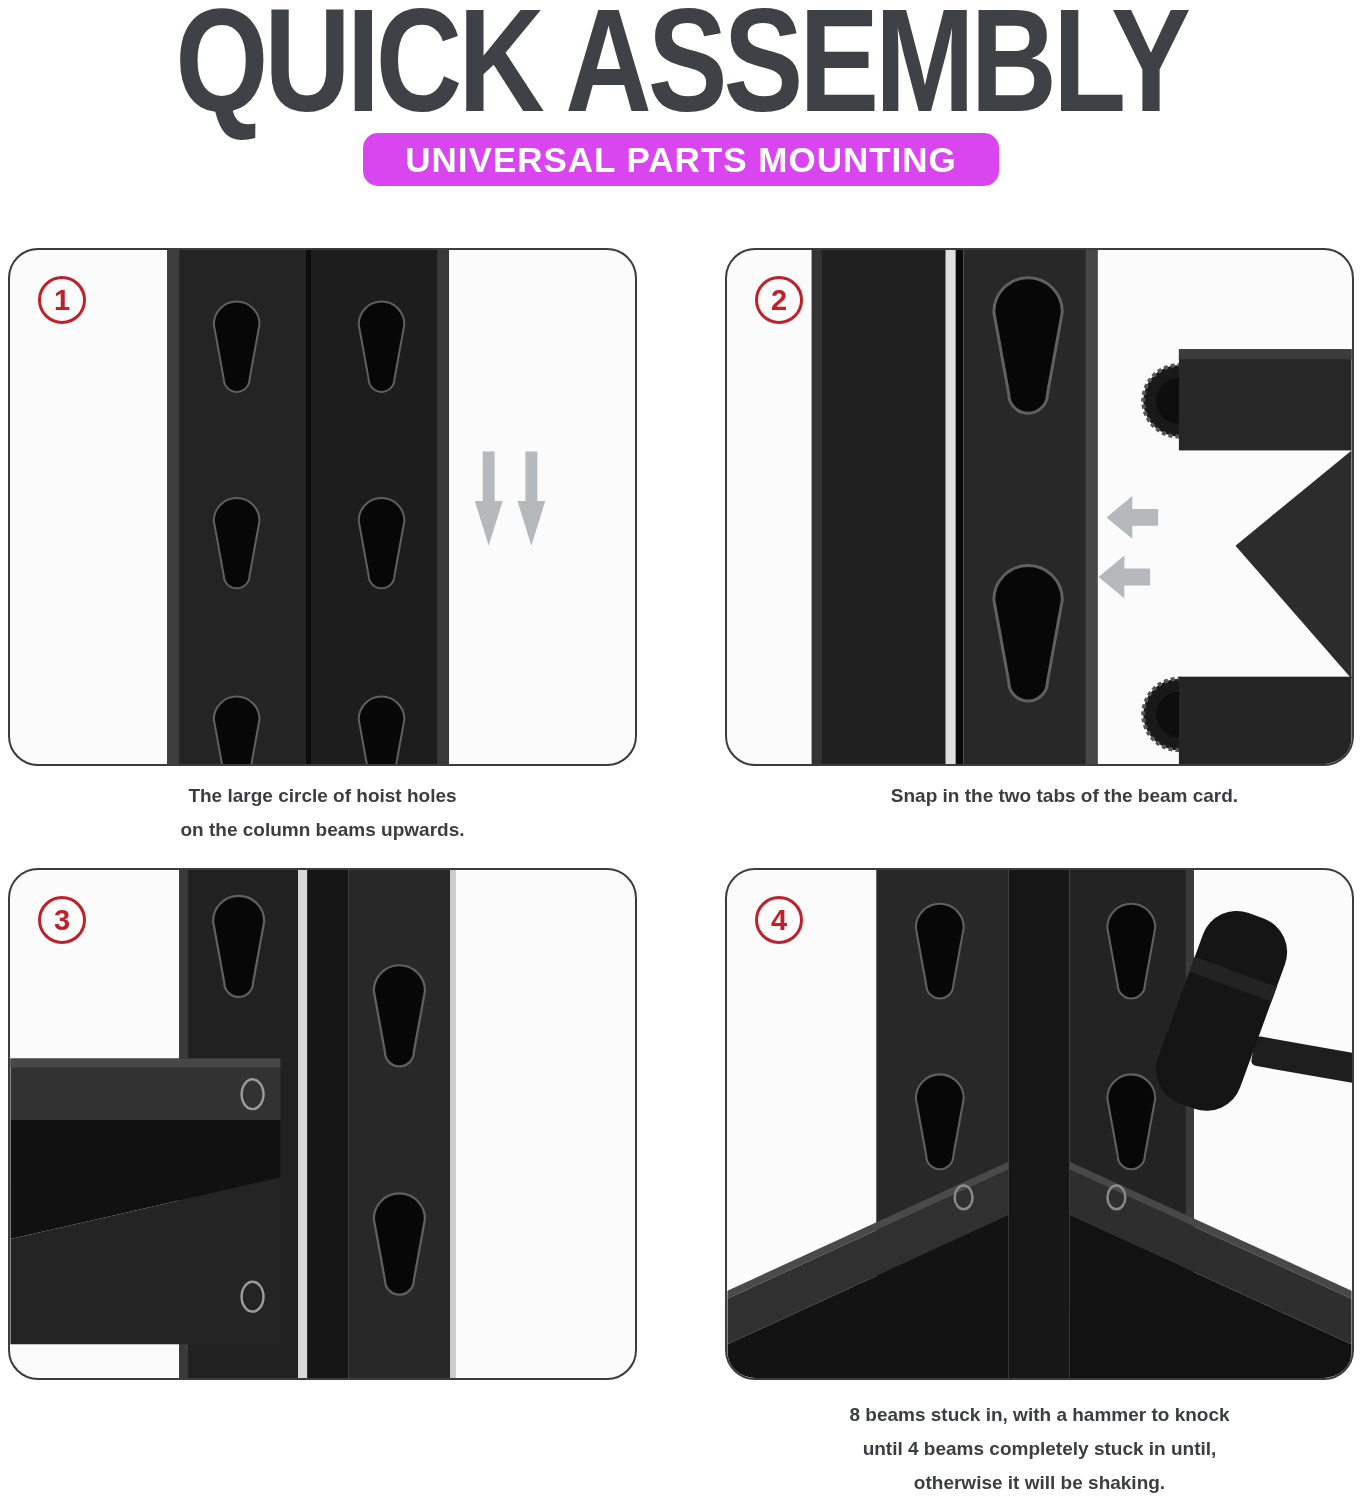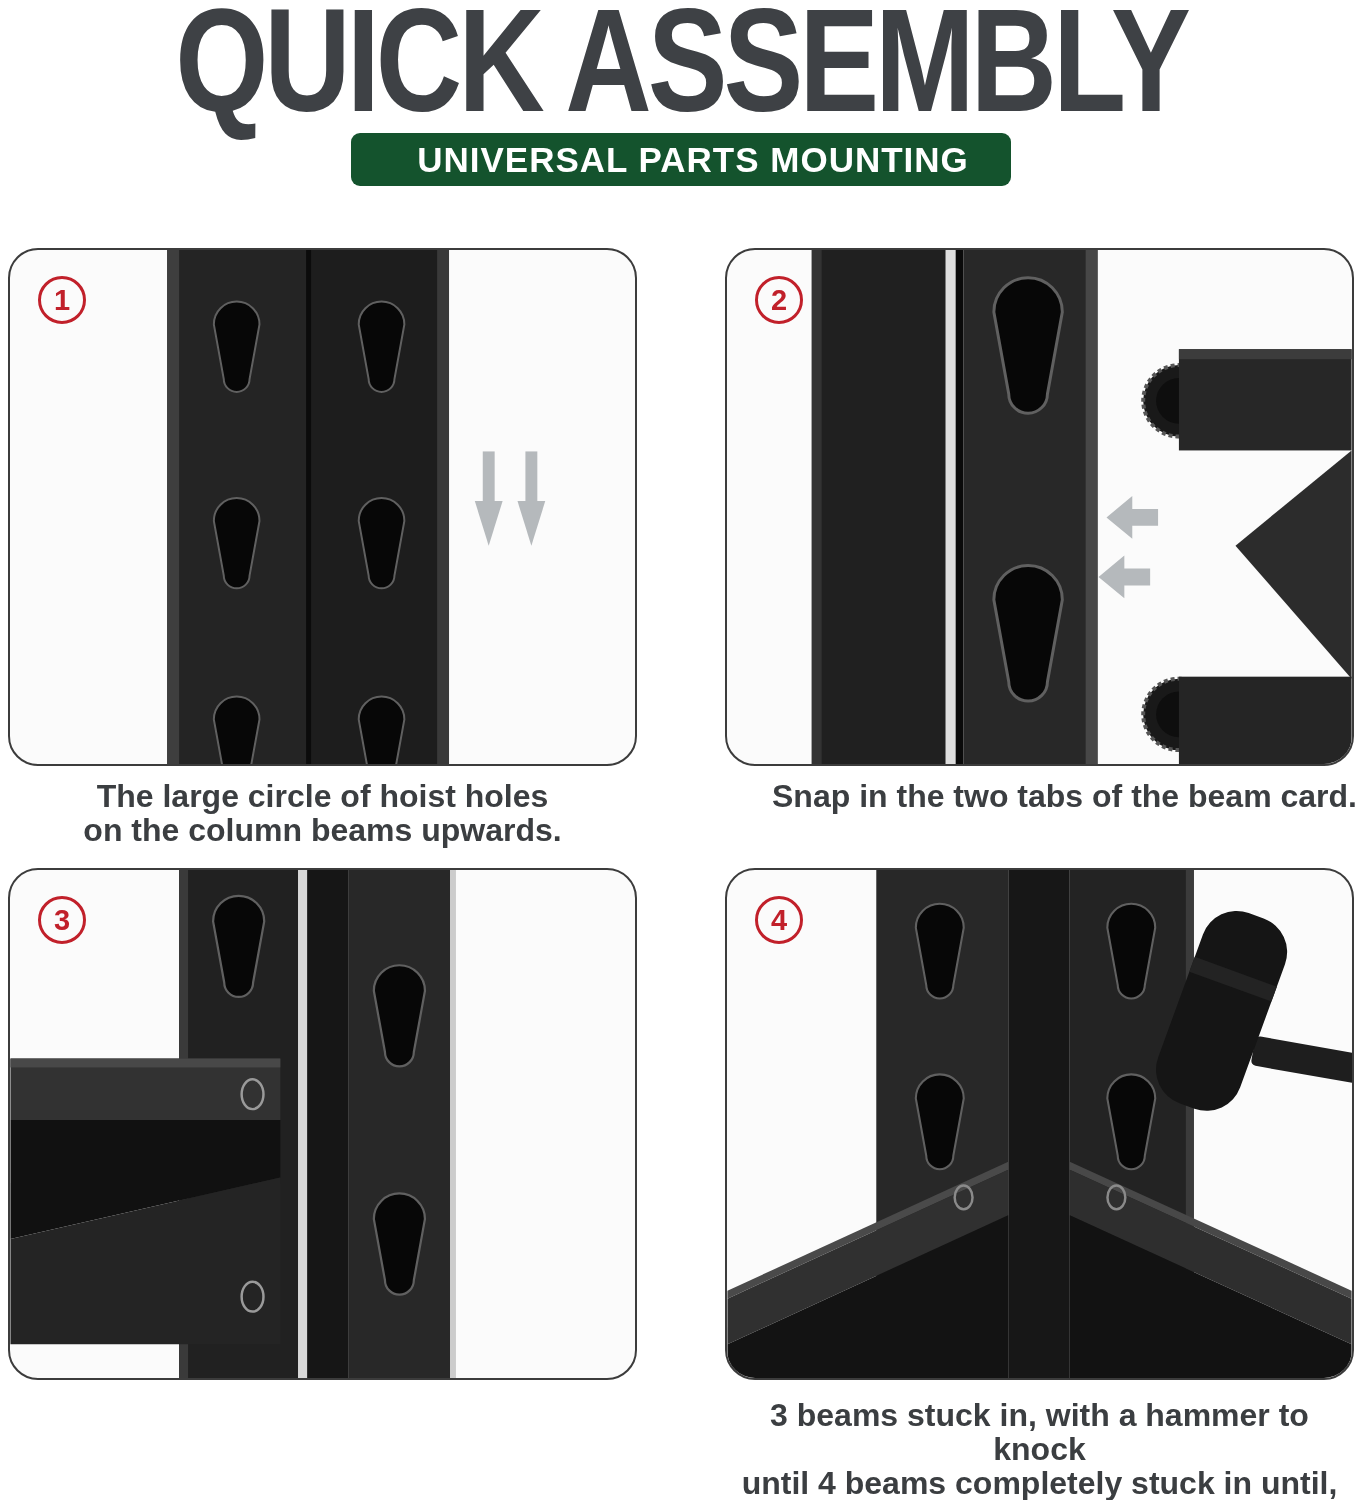--- a/index.html
+++ b/index.html
@@ -5,41 +5,41 @@
   html,body{margin:0;padding:0;background:#ffffff;}
   body{width:1362px;height:1500px;position:relative;overflow:hidden;
        font-family:"Liberation Sans","DejaVu Sans",sans-serif;}
 
   .title{position:absolute;top:-12px;left:0;width:1362px;text-align:center;
          font-size:146px;line-height:1;font-weight:bold;color:#3e4145;
          letter-spacing:-5px;white-space:nowrap;
          transform:scaleX(0.82);transform-origin:50% 0;}
 
   .banner{position:absolute;top:133px;left:50%;transform:translateX(-50%);
-          width:636px;height:53px;background:#14532d;border-radius:9px;
+          width:636px;height:53px;background:#d946ef;border-radius:15px;
           display:flex;align-items:center;justify-content:center;
           color:#ffffff;font-size:35px;font-weight:bold;letter-spacing:1px;
-          white-space:nowrap;padding-left:24px;}
+          white-space:nowrap;}
 
   .panel{position:absolute;width:629px;background:#fbfbfb;
          border:2px solid #3c3c3c;border-radius:30px;overflow:hidden;
          box-sizing:border-box;}
   #panel1{left:8px;top:248px;height:518px;}
   #panel2{left:725px;top:248px;height:518px;}
   #panel3{left:8px;top:868px;height:512px;}
   #panel4{left:725px;top:868px;height:512px;}
   .panel svg{display:block;width:100%;height:100%;}
 
   .badge{position:absolute;top:26px;left:28px;width:42px;height:42px;
          border:3px solid #c1202a;border-radius:50%;color:#c1202a;
          font-size:29px;font-weight:bold;display:flex;align-items:center;
          justify-content:center;z-index:2;background:transparent;}
 
   .caption{position:absolute;width:629px;text-align:center;
-           font-size:32px;line-height:34px;font-weight:bold;color:#3b3e41;}
+           font-size:19px;line-height:34px;font-weight:bold;color:#3b3e41;}
   #cap1{left:8px;top:779px;}
   #cap2{left:750px;top:779px;}
   #cap3{left:8px;top:1400px;}
   #cap4{left:725px;top:1398px;}
 </style>
 </head>
 <body>
 
 <svg width="0" height="0" style="position:absolute" aria-hidden="true">
   <defs>
@@ -191,15 +191,16 @@
 </div>
 
 <div class="caption" id="cap2">
   <div>Snap in the two tabs of the beam card.</div>
 </div>
 
 <div class="caption" id="cap3">
 </div>
 
 <div class="caption" id="cap4">
-  <div>3 beams stuck in, with a hammer to knock</div>
+  <div>8 beams stuck in, with a hammer to knock</div>
   <div>until 4 beams completely stuck in until,</div>
+  <div>otherwise it will be shaking.</div>
 </div>
 
 </body></html>

